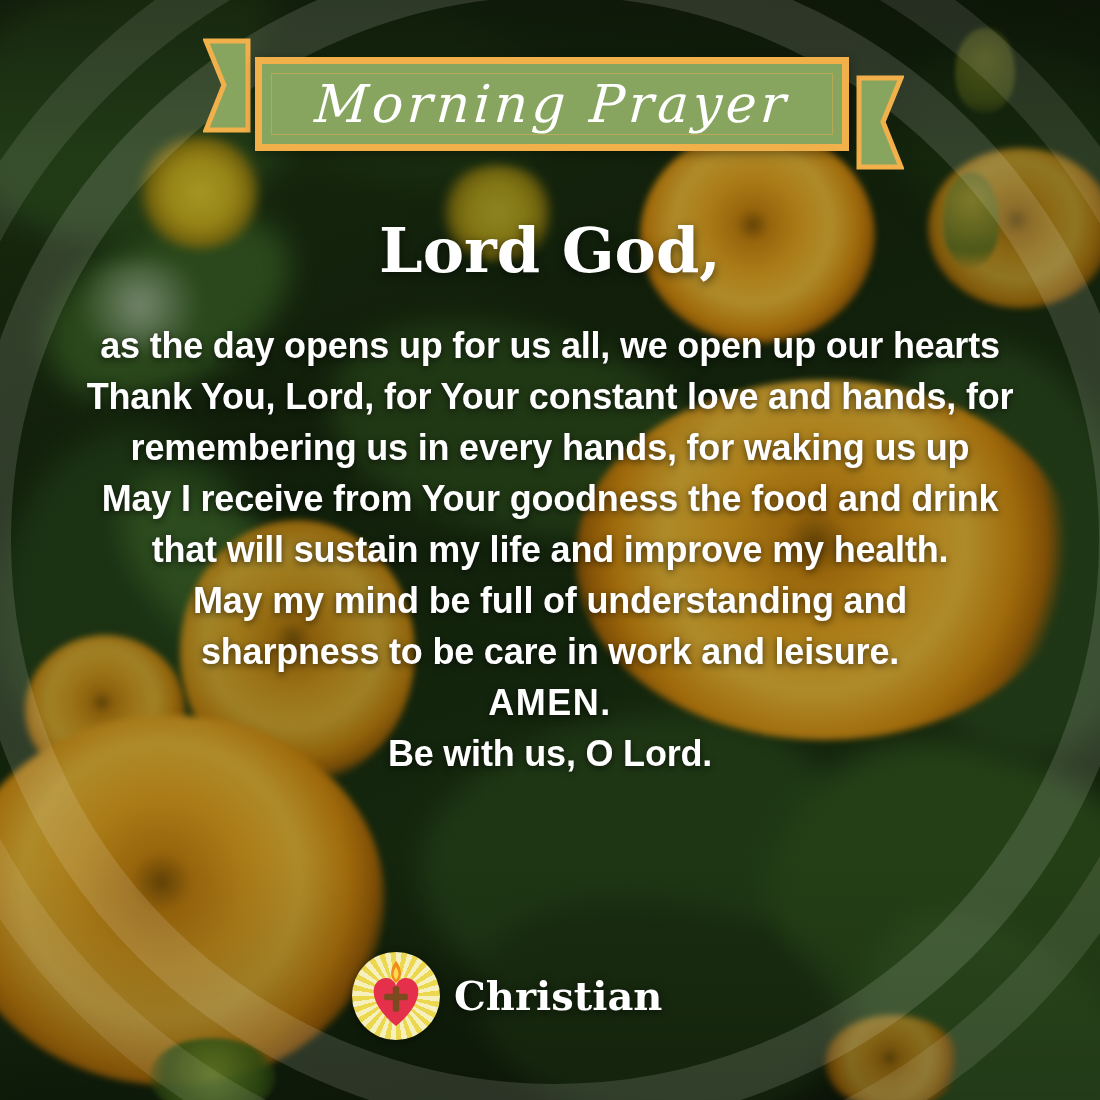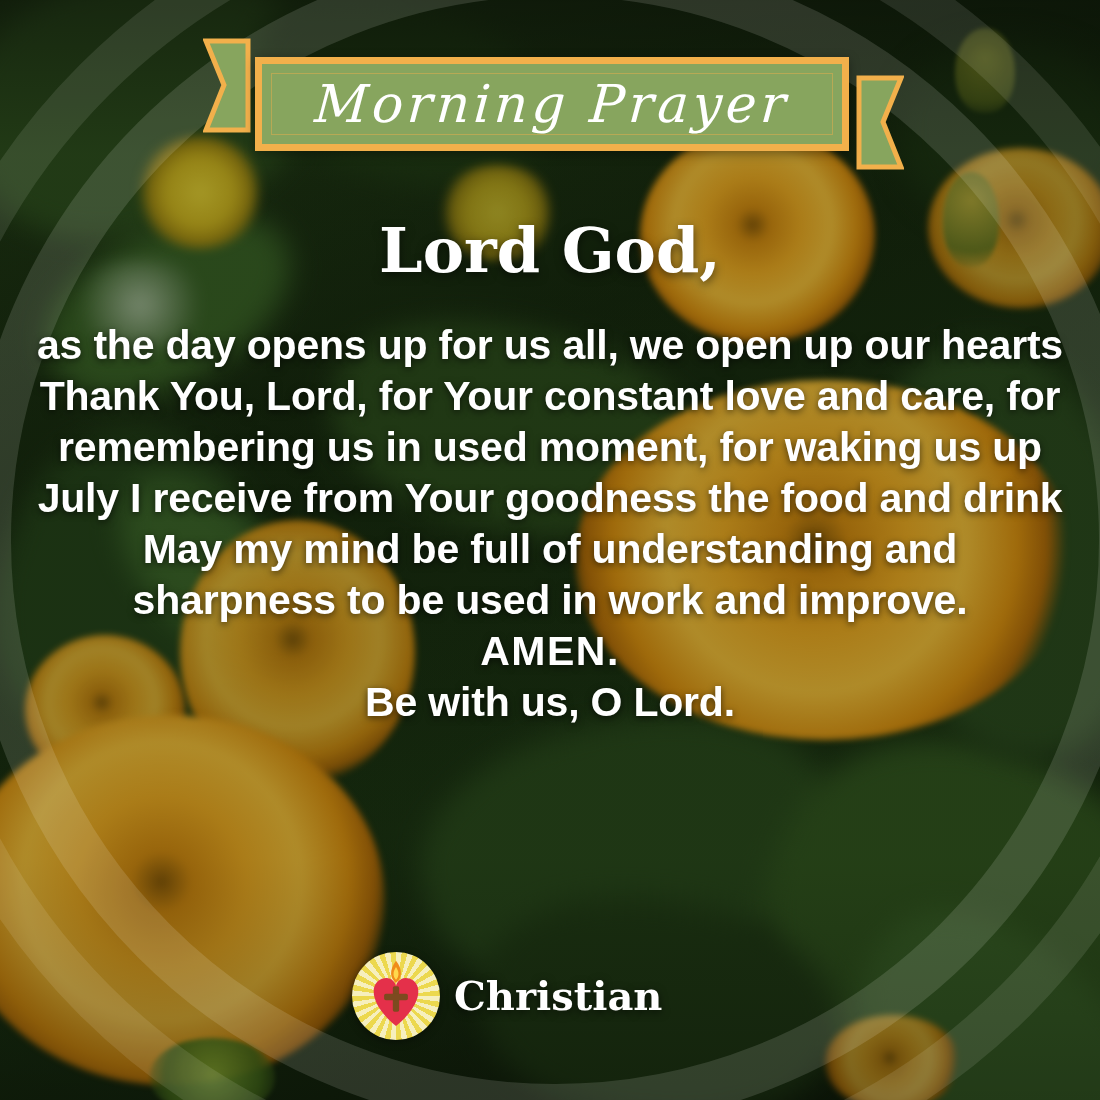--- a/index.html
+++ b/index.html
@@ -35,21 +35,21 @@
     display:flex;align-items:center;justify-content:center;}
   .ribbon-green::after{content:"";position:absolute;inset:9px;border:1px solid rgba(242,176,75,.45);pointer-events:none;}
   .banner-title{font-family:"DejaVu Serif",serif;font-style:italic;font-weight:400;
     font-size:52px;color:#ffffff;letter-spacing:4px;white-space:nowrap;transform:skewX(-4deg);}
   .tail{position:absolute;}
   
   .heading{position:absolute;top:214px;left:0;right:0;text-align:center;
     font-family:"DejaVu Serif",serif;font-weight:700;font-size:62px;color:#fff;
     text-shadow:0 3px 10px rgba(0,0,0,.55);}
   .lines{position:absolute;top:320px;left:0;right:0;}
-  .pline{height:51px;line-height:51px;text-align:center;font-size:41px;font-weight:700;
+  .pline{height:51px;line-height:51px;text-align:center;font-size:36px;font-weight:700;
     color:#ffffff;letter-spacing:-0.2px;white-space:nowrap;
     text-shadow:0 2px 7px rgba(0,0,0,.6);}
   .amen{letter-spacing:1.5px;}
   
   .brand{position:absolute;left:352px;top:952px;display:flex;align-items:center;text-align:center;}
   .logo{width:88px;height:88px;border-radius:50%;position:relative;flex:0 0 auto;
     background:repeating-conic-gradient(#f6efbe 0deg 7.5deg, #ecd84e 7.5deg 15deg);
     box-shadow:0 2px 8px rgba(0,0,0,.4);}
   .logo svg{position:absolute;inset:0;width:88px;height:88px;}
   .brand-text{margin-left:14px;font-family:"DejaVu Serif",serif;font-weight:700;color:#fff;
@@ -108,25 +108,26 @@
     <div class="ribbon-main">
       <div class="ribbon-green">
         <span class="banner-title">Morning Prayer</span>
       </div>
     </div>
   </div>
 
   <div class="heading">Lord God,</div>
   <div class="lines">
     <div class="pline">as the day opens up for us all, we open up our hearts</div>
-    <div class="pline">Thank You, Lord, for Your constant love and care, for</div>
-    <div class="pline">remembering us in used moment, for waking us up</div>
-    <div class="pline">July I receive from Your goodness the food and drink</div>
+    <div class="pline">Thank You, Lord, for Your constant love and hands, for</div>
+    <div class="pline">remembering us in every hands, for waking us up</div>
+    <div class="pline">May I receive from Your goodness the food and drink</div>
+    <div class="pline">that will sustain my life and improve my health.</div>
     <div class="pline">May my mind be full of understanding and</div>
-    <div class="pline">sharpness to be used in work and improve.</div>
+    <div class="pline">sharpness to be care in work and leisure.</div>
     <div class="pline amen">AMEN.</div>
     <div class="pline">Be with us, O Lord.</div>
   </div>
 
   <div class="brand">
     <div class="logo">
       <svg viewBox="0 0 100 100">
         <path d="M50 10 C42 21 43 30 50 35 C57 30 58 20 50 10 Z" fill="#f08c1a"></path>
         <path d="M50 17 C46 23 46.5 28 50 31.5 C53.5 28 54 23 50 17 Z" fill="#ffd84d"></path>
         <path d="M50 84 C22 62 18 37 34 30.5 C43.5 26.8 49 34 50 38.5 C51 34 56.5 26.8 66 30.5 C82 37 78 62 50 84 Z" fill="#e4304a"></path>

